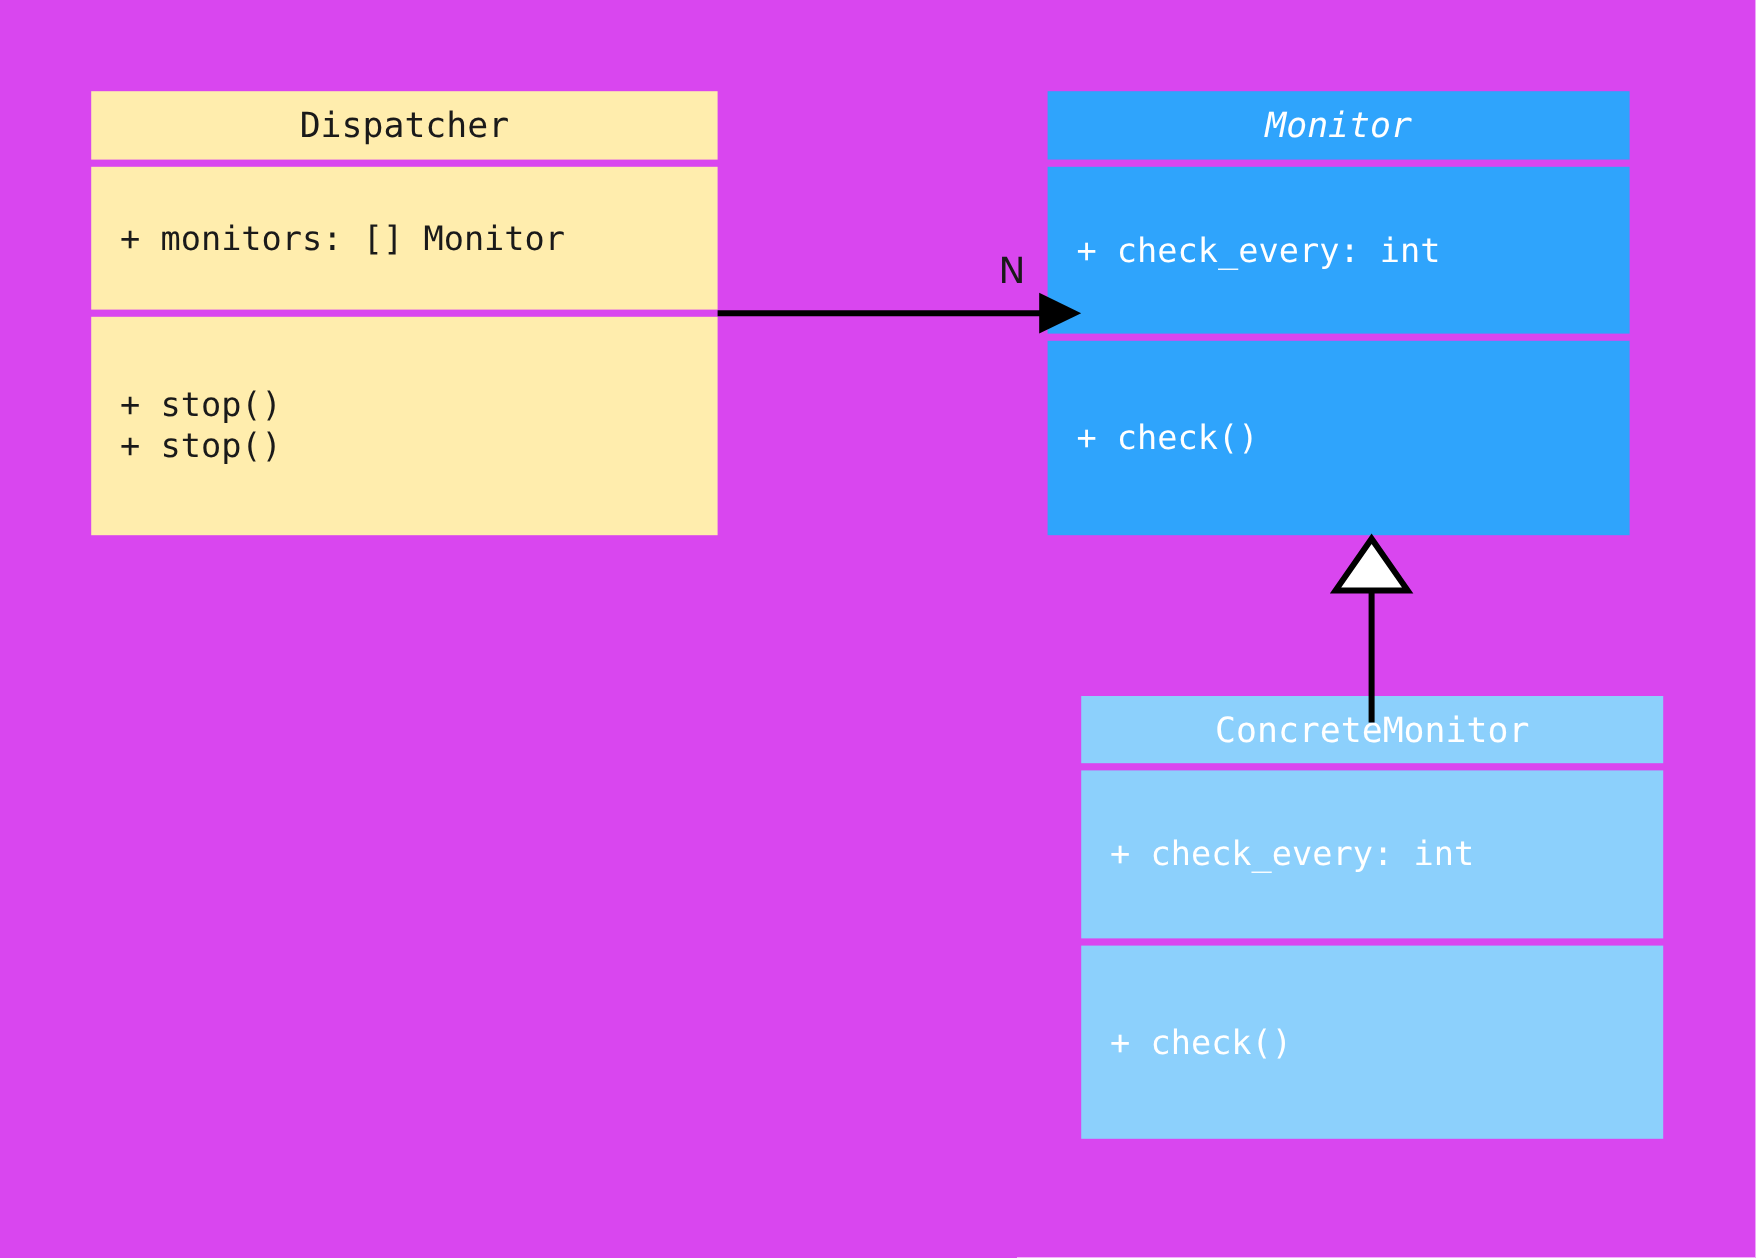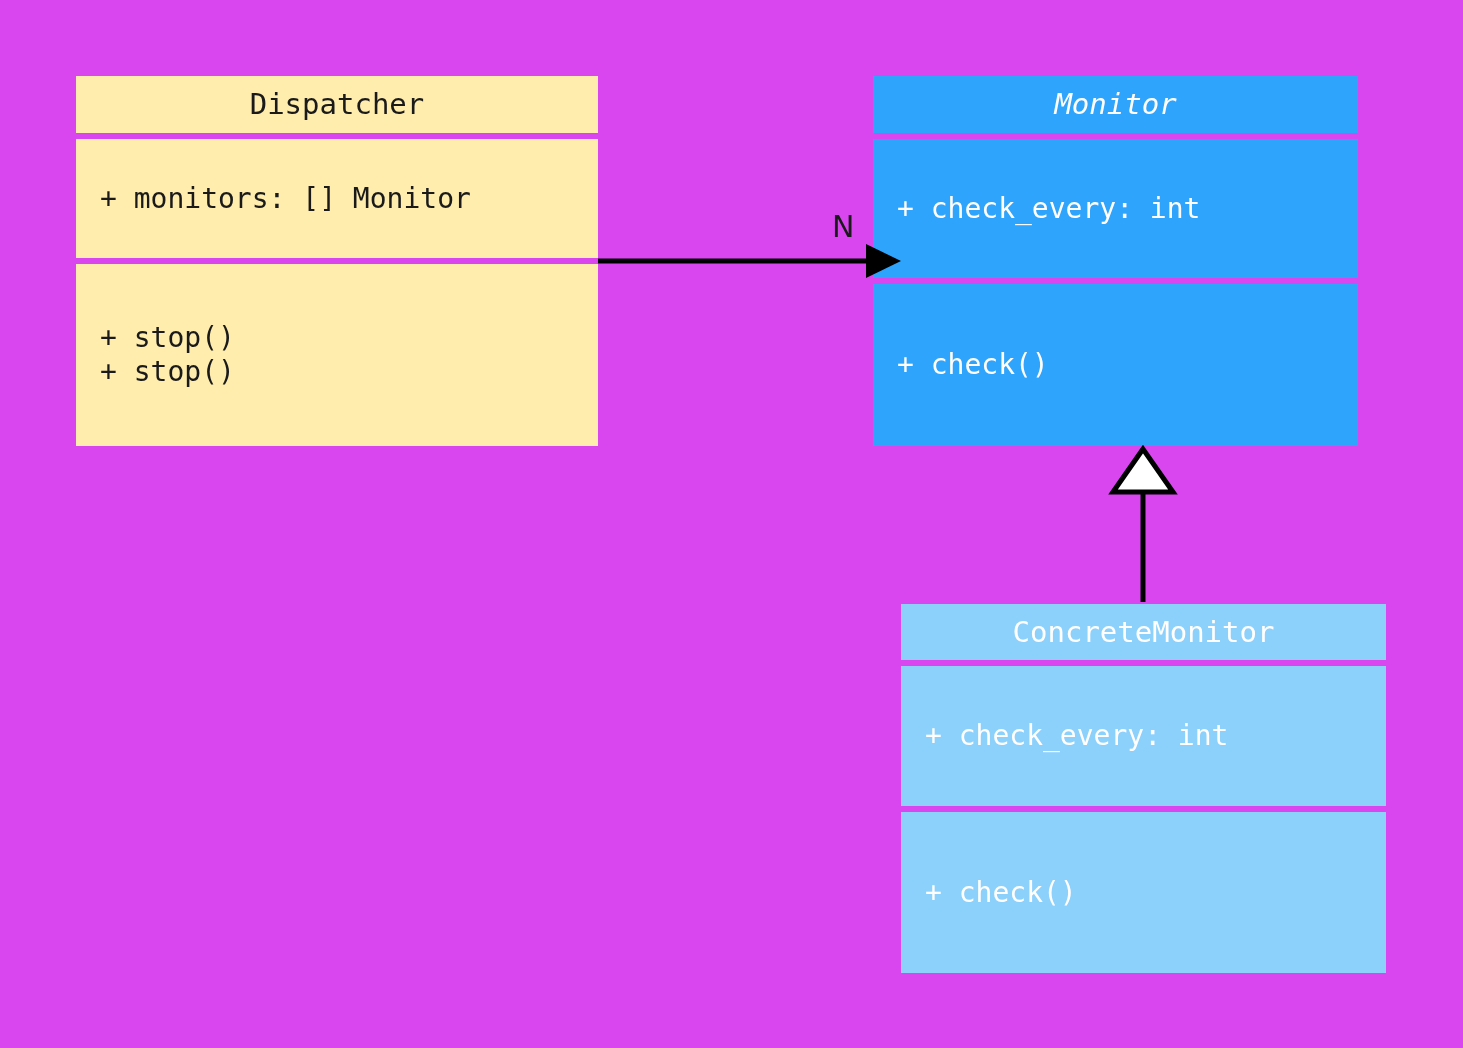--- a/index.html
+++ b/index.html
@@ -63,21 +63,21 @@
   
   .theme-dispatcher { --fill: #ffedad; color: #1a1a1a; }
   
   .theme-monitor { --fill: #2fa4fc; color: #ffffff; }
   
   .theme-concrete { --fill: #8cd0fc; color: #ffffff; }
 
   
   #class-dispatcher { left: 76px;  top: 76px;  width: 522px; height: 370px; }
   #class-monitor    { left: 873px; top: 76px;  width: 485px; height: 370px; }
-  #class-concrete   { left: 901px; top: 604px; width: 485px; height: 369px; }
+  #class-concrete   { left: 901px; top: 580px; width: 485px; height: 369px; }
 
   #class-dispatcher .c-title { height: 57px; }
   #class-dispatcher .c-attrs { height: 119px; }
   #class-dispatcher .c-ops   { height: 182px; }
 
   #class-monitor .c-title { height: 57px; }
   #class-monitor .c-attrs { height: 139px; }
   #class-monitor .c-ops   { height: 162px; }
 
   #class-concrete .c-title { height: 56px; }

